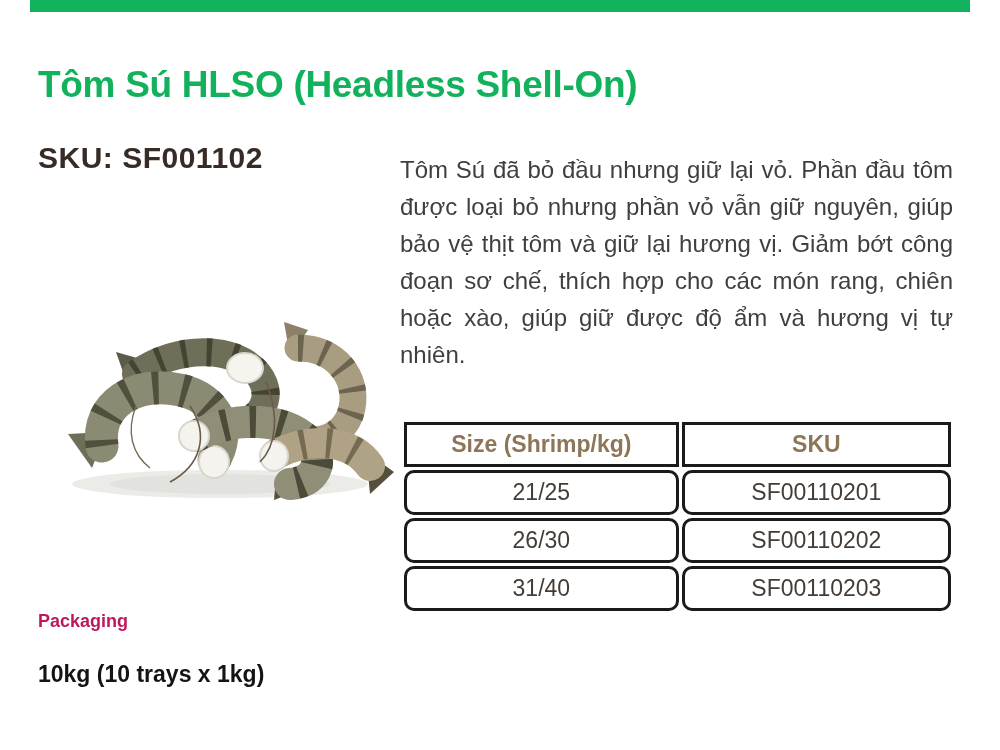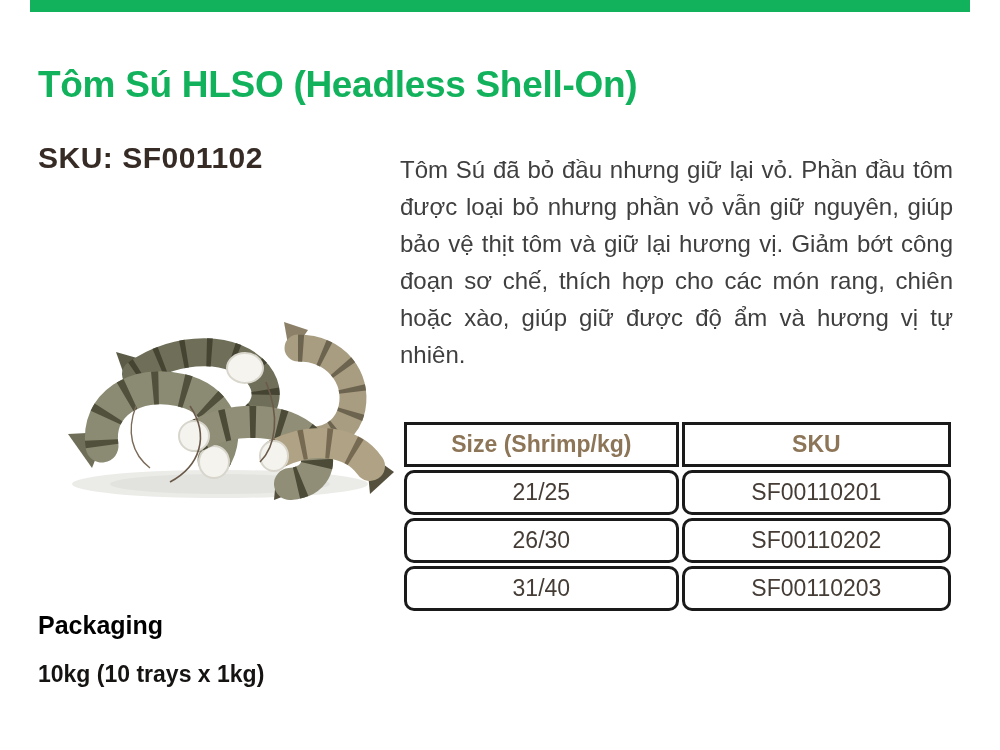--- a/index.html
+++ b/index.html
@@ -33,21 +33,21 @@
     text-align: justify; text-justify: inter-word; margin-top: 15px;
   }
 
   .photo-wrap {
     position: absolute; left: 40px; top: 286px; width: 356px; height: 225px;
   }
   .photo-wrap svg { width: 100%; height: 100%; display: block; }
 
   .packaging-label {
     position: absolute; left: 38px; top: 611px;
-    font-size: 25px; font-weight: 700; color: #000000;
+    font-size: 18px; font-weight: 700; color: #be185d;
   }
   .packaging-value {
     position: absolute; left: 38px; top: 661px;
     font-size: 23px; font-weight: 700; color: #161412;
   }
 
   .size-table {
     position: absolute; left: 401px; top: 419px; width: 553px;
     border-collapse: separate; border-spacing: 3px;
     table-layout: fixed;

